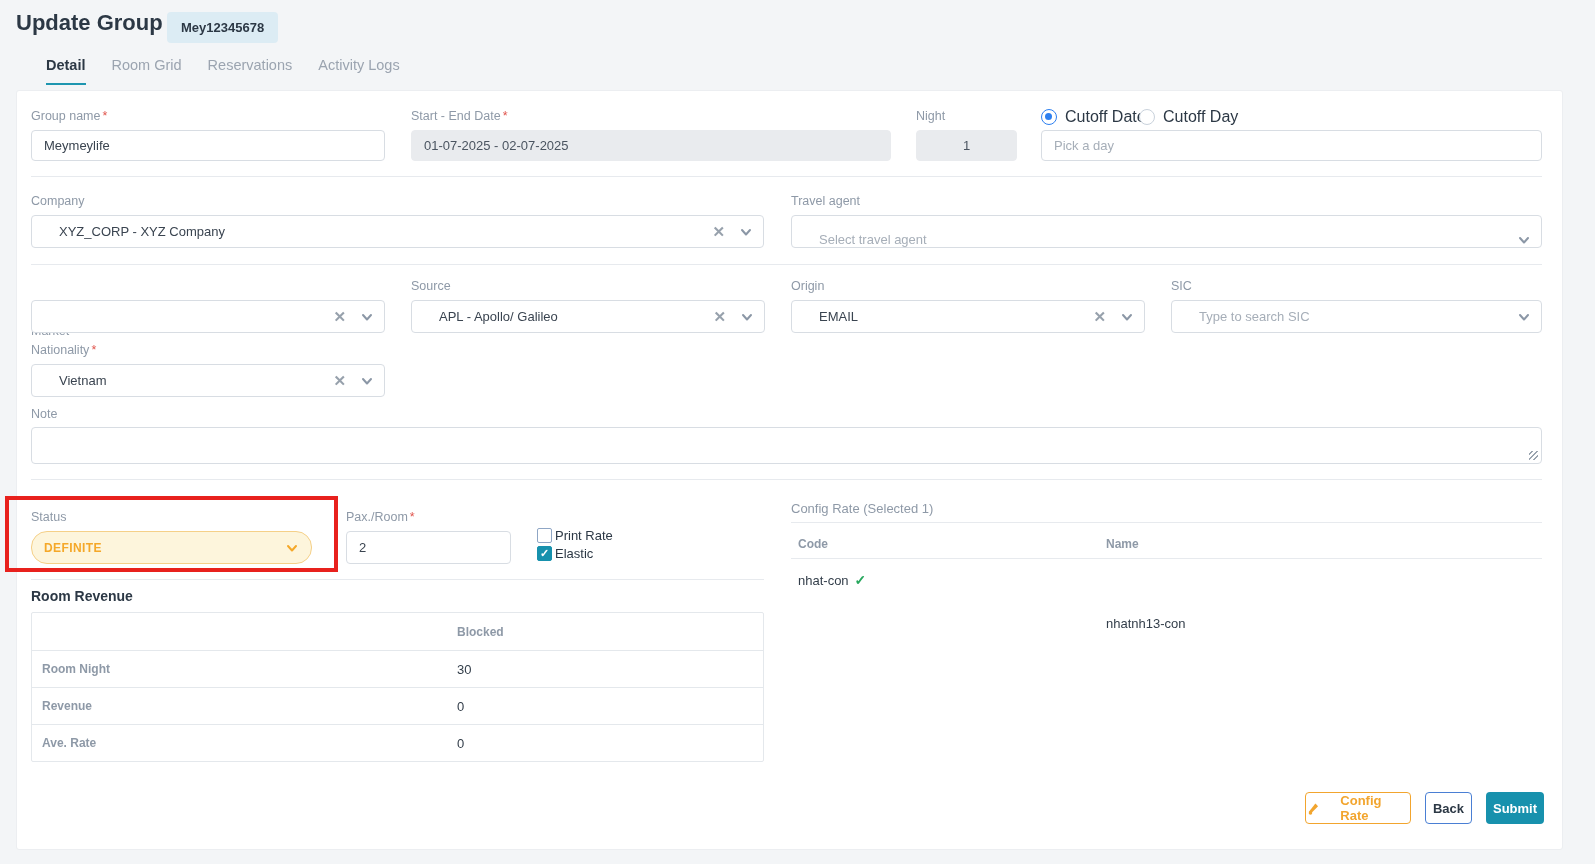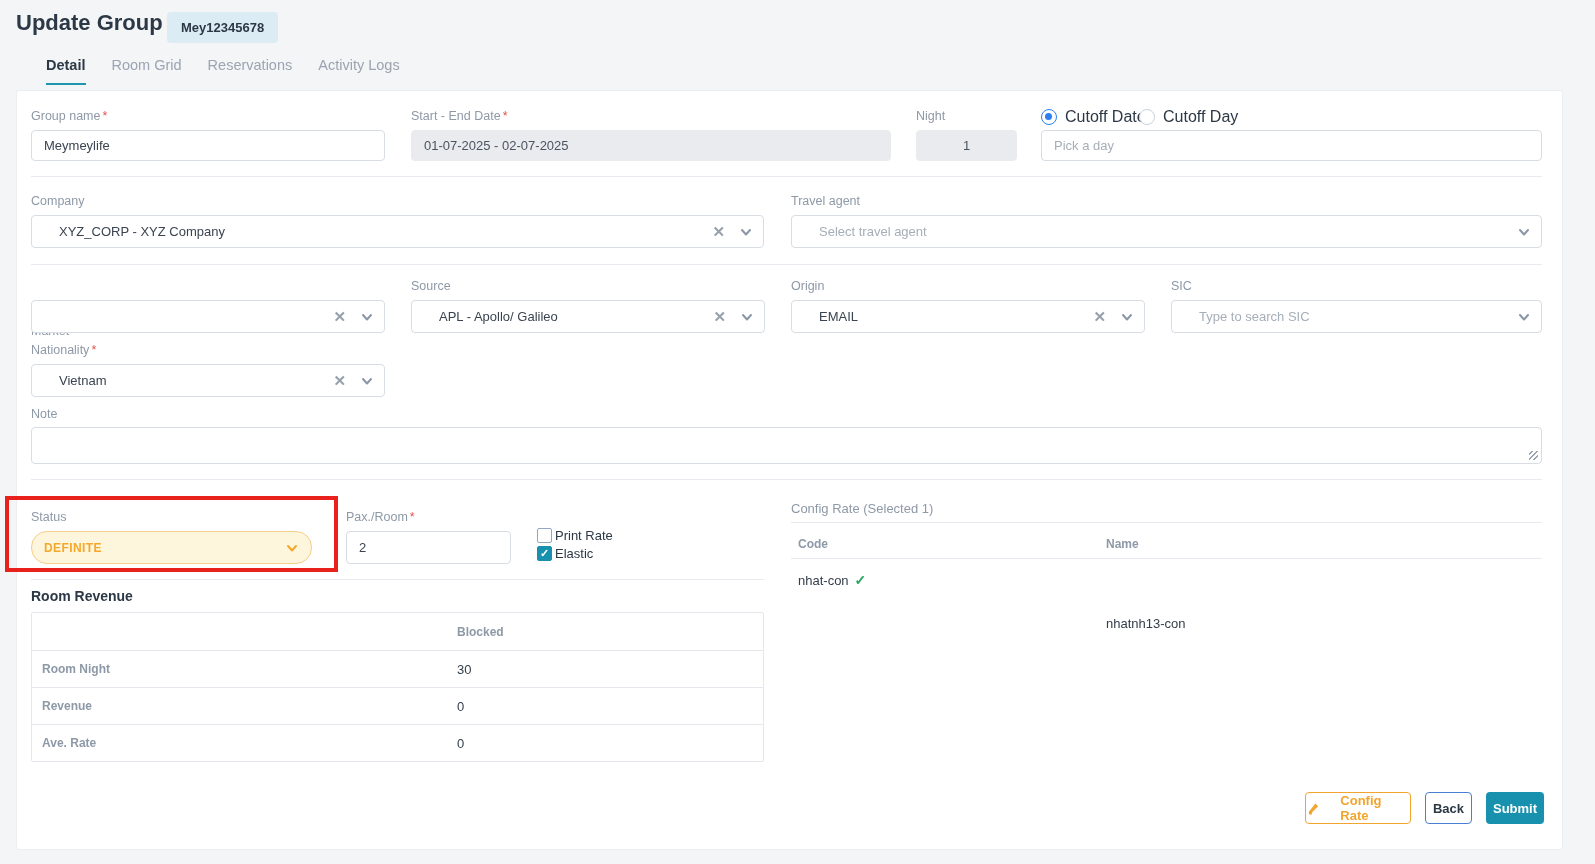--- a/index.html
+++ b/index.html
@@ -130,21 +130,21 @@
     <div class="lbl" style="left:14px; top:103px;">Company</div>
     <div class="select" style="left:14px; top:124px; width:733px;">
       <span class="sel-text">XYZ_CORP - XYZ Company</span>
       <span class="clear-x">✕</span>
       <svg class="chev" viewBox="0 0 14 14">
           <polyline points="3,5 7,9.5 11,5" fill="none" stroke="#8b97a6" stroke-width="2" stroke-linecap="round" stroke-linejoin="round"></polyline>
         </svg>
     </div>
 
     <div class="lbl" style="left:774px; top:103px;">Travel agent</div>
-    <div class="select" style="left:774px; top:124px; width:751px;">
+    <div class="select" style="left:774px; top:124px; width:751px;align-items:flex-end;">
       <span class="sel-text placeholder">Select travel agent</span>
       <svg class="chev" viewBox="0 0 14 14">
           <polyline points="3,5 7,9.5 11,5" fill="none" stroke="#8b97a6" stroke-width="2" stroke-linecap="round" stroke-linejoin="round"></polyline>
         </svg>
     </div>
 
     <div class="divider" style="left:14px; top:173px; width:1511px;"></div>
 
     <div class="lbl" style="left:14px; top:205px;margin-top:28px;">Market</div>
     <div class="select" style="left:14px; top:209px; width:354px;">

